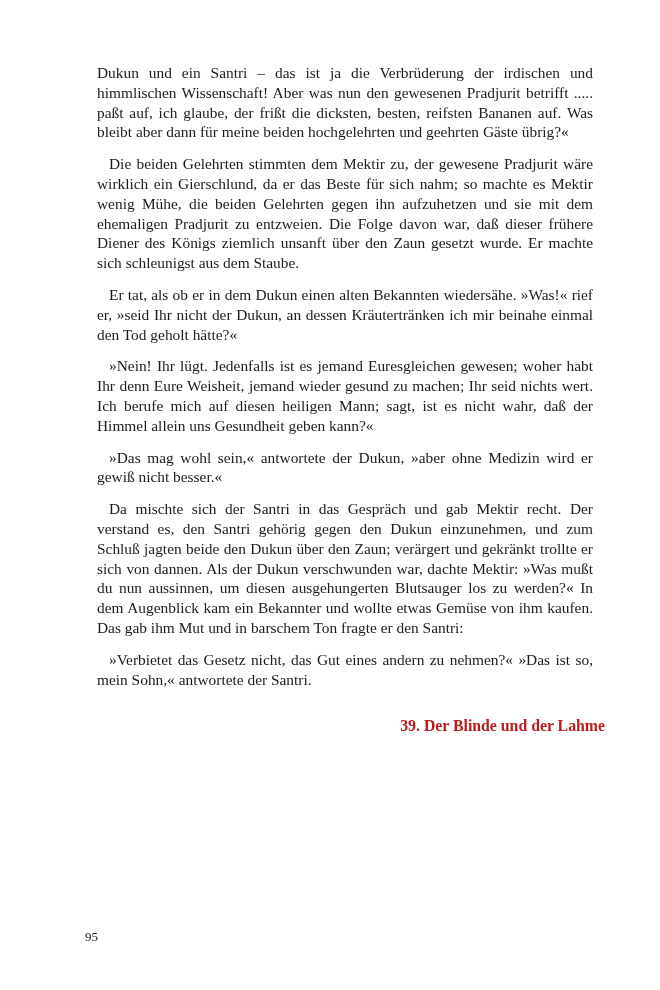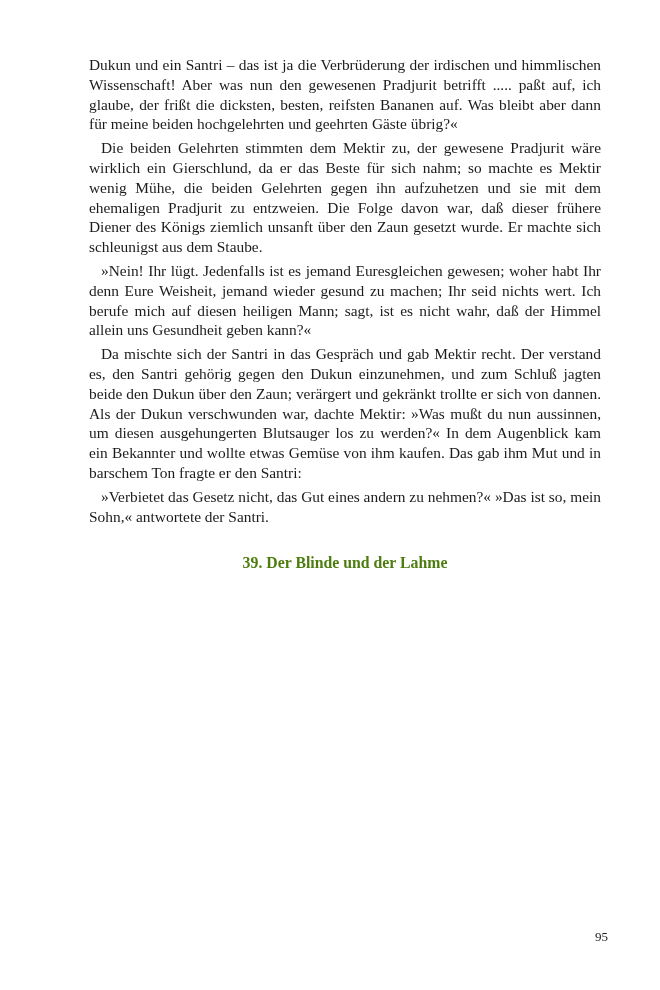--- a/index.html
+++ b/index.html
@@ -20,54 +20,55 @@
     left: 85px;
     top: 51px;
     width: 520px;
     color: #1b1b1b;
     font-size: 15.4px;
     line-height: 19.8px;
     text-align: justify;
     text-justify: inter-word;
   }
   .para {
-    margin: 4px;
+    margin: 12px;
     padding: 0;
     text-indent: 12px;
   }
   .para.no-indent {
     text-indent: 0;
   }
   .chapter-heading {
     margin: 27px 0 13px 0;
     padding: 0;
     font-size: 15.8px;
     font-weight: bold;
     line-height: 19.8px;
-    text-align: center;
+    text-align: right;
     text-indent: 0;
-    color: #4d7c0f;
+    color: #b91c1c;
   }
   .page-number {
     position: absolute;
     left: 85px;
     top: 929px;
     width: 523px;
-    text-align: right;
     font-size: 13px;
     line-height: 16px;
     color: #222222;
   }
 </style>
 </head>
 <body>
 
 <div class="page">
   <div class="text-column">
     <p class="para no-indent">Dukun und ein Santri – das ist ja die Verbrüderung der irdischen und himmlischen Wissenschaft! Aber was nun den gewesenen Pradjurit betrifft ..... paßt auf, ich glaube, der frißt die dicksten, besten, reifsten Bananen auf. Was bleibt aber dann für meine beiden hochgelehrten und geehrten Gäste übrig?«</p>
     <p class="para">Die beiden Gelehrten stimmten dem Mektir zu, der gewesene Pradjurit wäre wirklich ein Gierschlund, da er das Beste für sich nahm; so machte es Mektir wenig Mühe, die beiden Gelehrten gegen ihn aufzuhetzen und sie mit dem ehemaligen Pradjurit zu entzweien. Die Folge davon war, daß dieser frühere Diener des Königs ziemlich unsanft über den Zaun gesetzt wurde. Er machte sich schleunigst aus dem Staube.</p>
+    <p class="para">Er tat, als ob er in dem Dukun einen alten Bekannten wiedersähe. »Was!« rief er, »seid Ihr nicht der Dukun, an dessen Kräutertränken ich mir beinahe einmal den Tod geholt hätte?«</p>
     <p class="para">»Nein! Ihr lügt. Jedenfalls ist es jemand Euresgleichen gewesen; woher habt Ihr denn Eure Weisheit, jemand wieder gesund zu machen; Ihr seid nichts wert. Ich berufe mich auf diesen heiligen Mann; sagt, ist es nicht wahr, daß der Himmel allein uns Gesundheit geben kann?«</p>
+    <p class="para">»Das mag wohl sein,« antwortete der Dukun, »aber ohne Medizin wird er gewiß nicht besser.«</p>
     <p class="para">Da mischte sich der Santri in das Gespräch und gab Mektir recht. Der verstand es, den Santri gehörig gegen den Dukun einzunehmen, und zum Schluß jagten beide den Dukun über den Zaun; verärgert und gekränkt trollte er sich von dannen. Als der Dukun verschwunden war, dachte Mektir: »Was mußt du nun aussinnen, um diesen ausgehungerten Blutsauger los zu werden?« In dem Augenblick kam ein Bekannter und wollte etwas Gemüse von ihm kaufen. Das gab ihm Mut und in barschem Ton fragte er den Santri:</p>
     <p class="para">»Verbietet das Gesetz nicht, das Gut eines andern zu nehmen?« »Das ist so, mein Sohn,« antwortete der Santri.</p>
     <h2 class="chapter-heading">39. Der Blinde und der Lahme</h2>
   </div>
   <div class="page-number">95</div>
 </div>
 
 </body></html>

